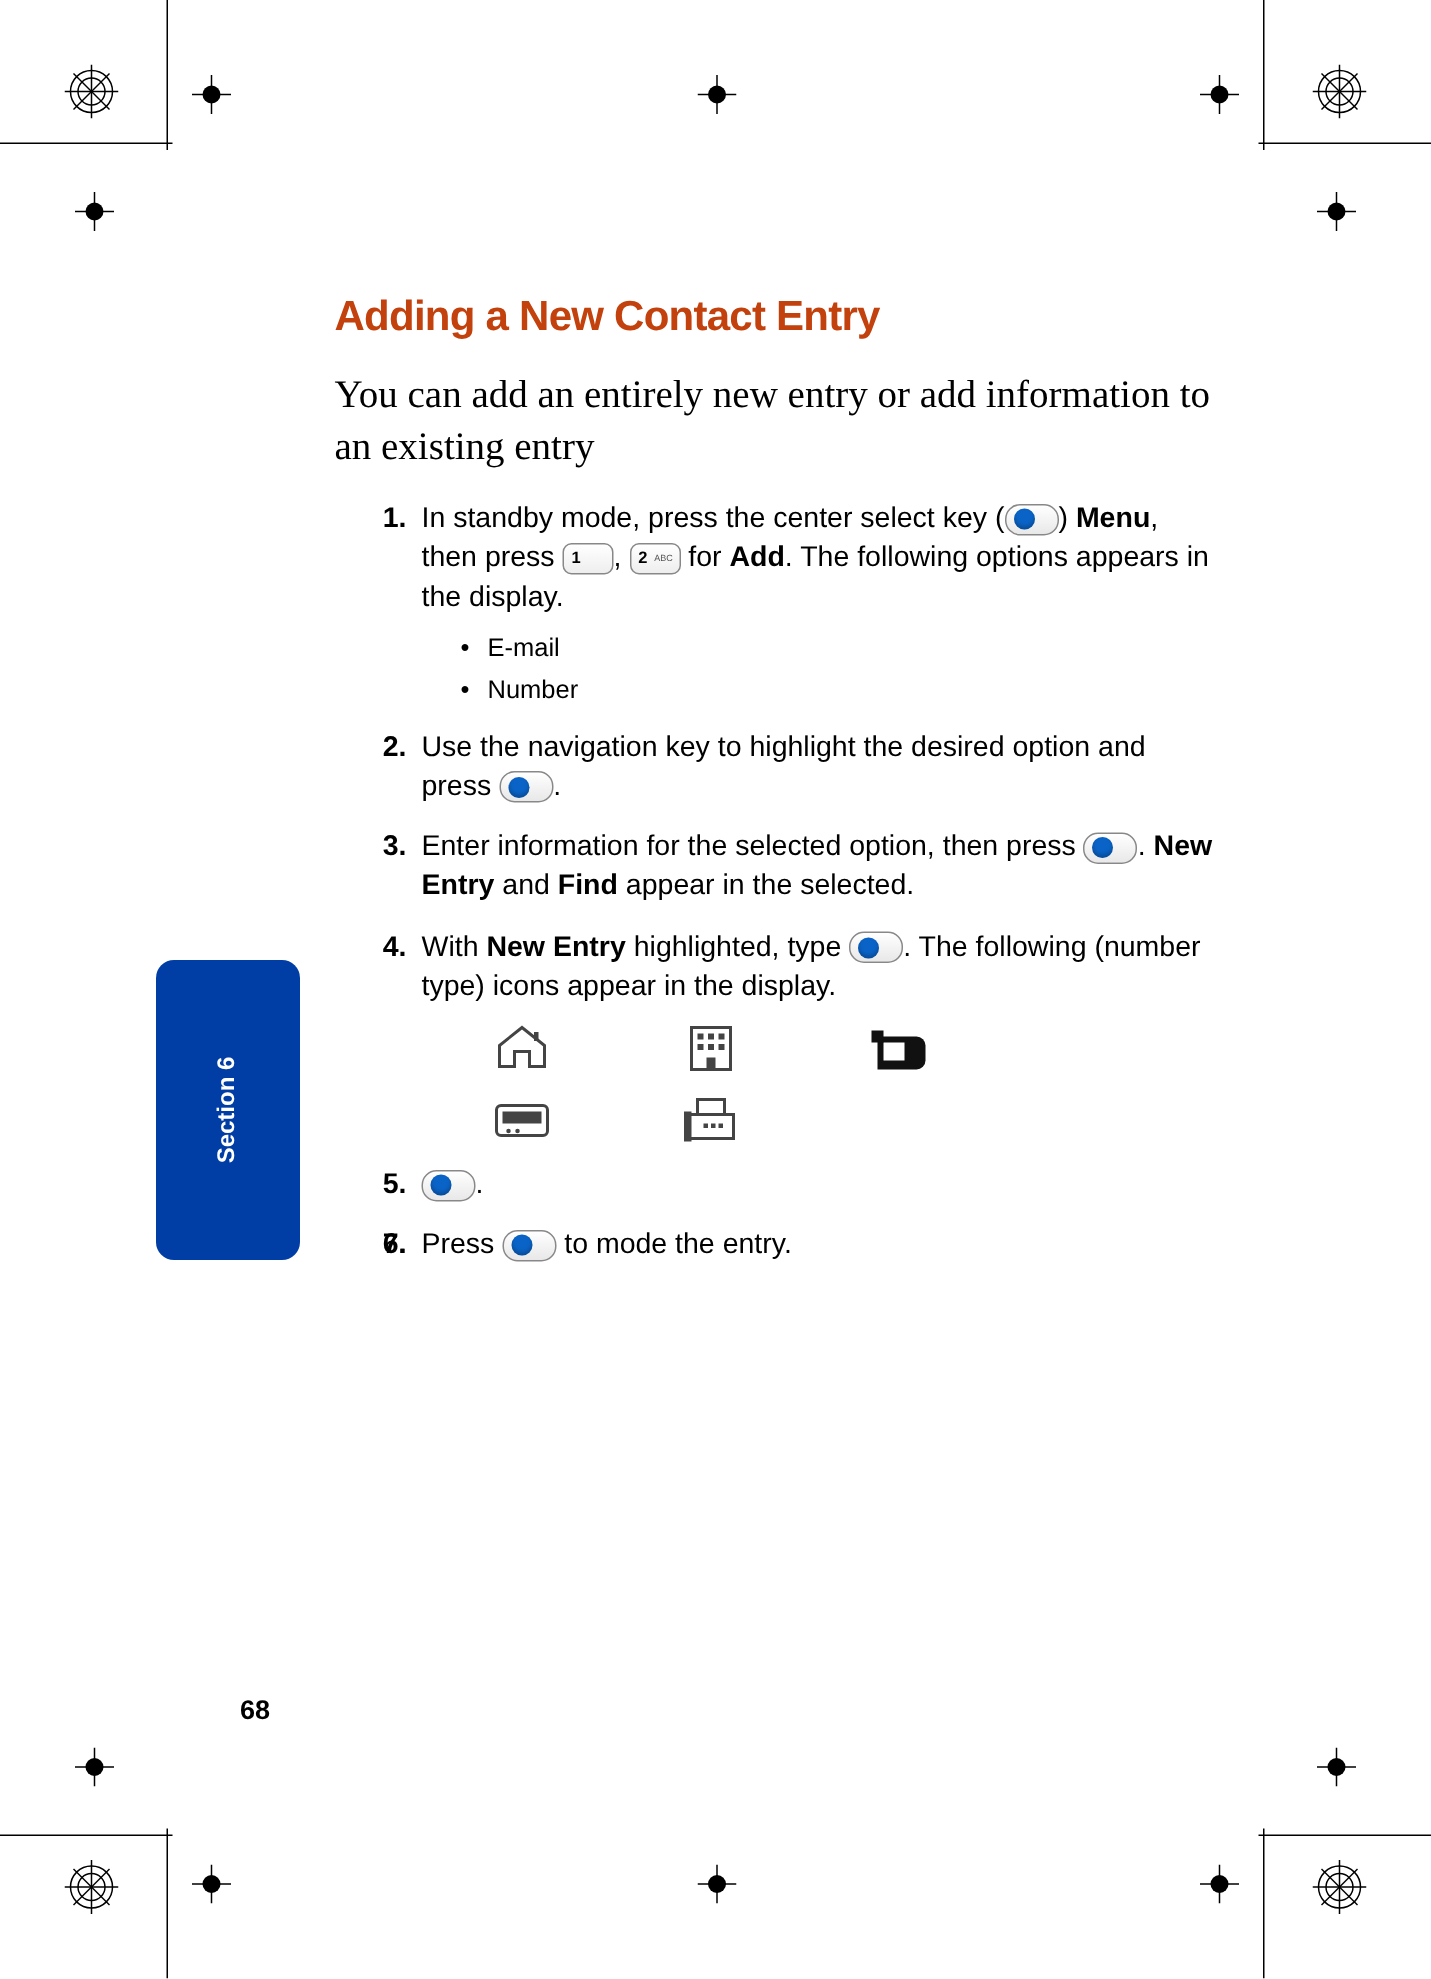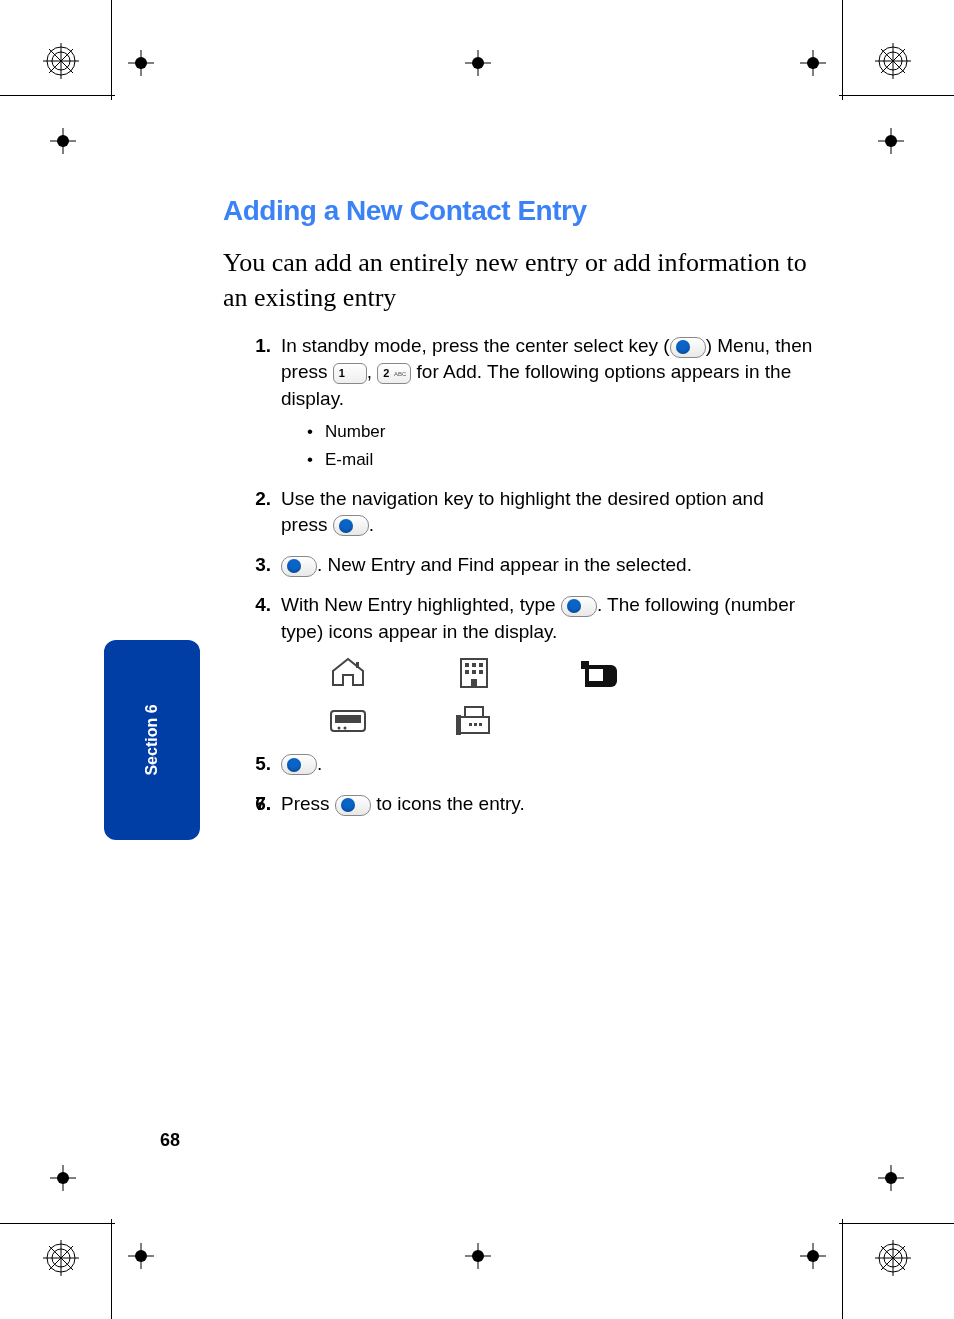--- a/index.html
+++ b/index.html
@@ -6,26 +6,26 @@
   .page{position:relative;width:954px;height:1319px;}
   
   .reg-h{position:absolute;height:1px;background:#000;}
   .reg-v{position:absolute;width:1px;background:#000;}
   .target{position:absolute;width:36px;height:36px;}
   .target svg{width:36px;height:36px;display:block;}
   .crosshair{position:absolute;width:26px;height:26px;}
   .crosshair svg{width:26px;height:26px;display:block;}
   
   .content{position:absolute;left:223px;top:195px;width:590px;}
-  h1{color:#3b82f6;font-size:28px;font-weight:700;margin:0 0 18px 0;letter-spacing:-0.5px;}
+  h1{color:#c2410c;font-size:28px;font-weight:700;margin:0 0 18px 0;letter-spacing:-0.5px;}
   .intro{font-family:Georgia,"Times New Roman",serif;font-size:26px;line-height:1.35;margin:0 0 18px 0;}
   ol.steps{list-style:none;margin:0 0 0 18px;padding:0;}
   ol.steps>li{position:relative;padding-left:40px;margin-bottom:14px;font-size:19px;line-height:1.38;}
   ol.steps>li .num{position:absolute;left:0;top:0;font-weight:700;width:30px;text-align:right;}
-  .b{font-weight:400;}
+  .b{font-weight:700;}
   ul.sub{list-style:none;margin:8px 0 10px 26px;padding:0;}
   ul.sub li{font-size:17px;margin:5px 0;position:relative;padding-left:18px;}
   ul.sub li::before{content:"•";position:absolute;left:0;top:0;}
   
   .ok-key{display:inline-block;vertical-align:middle;width:34px;height:19px;border:1.5px solid #888;border-radius:10px;background:linear-gradient(#fff,#e8e8e8);position:relative;}
   .ok-key::after{content:"";position:absolute;left:5px;top:2.5px;width:14px;height:14px;border-radius:50%;background:#0a64c8;box-shadow:inset 0 -2px 3px rgba(0,0,0,.25);}
   .ok-key .ok-txt{position:absolute;left:6px;top:4px;font-size:8px;font-weight:700;color:#fff;letter-spacing:-0.5px;}
   .num-key{display:inline-block;vertical-align:middle;width:32px;height:19px;border:1.5px solid #888;border-radius:6px;background:linear-gradient(#fff,#eee);position:relative;}
   .num-key .k-main{position:absolute;left:5px;top:2px;font-size:11px;font-weight:700;}
   .num-key .k-sub{position:absolute;right:4px;top:6px;font-size:6px;color:#555;}
@@ -118,33 +118,33 @@
 
   <div class="content">
     <h1>Adding a New Contact Entry</h1>
     <p class="intro">You can add an entirely new entry or add information to an existing entry</p>
 
     <ol class="steps">
       <li>
         <span class="num">1.</span>
         <span>In standby mode, press the center select key (</span><span class="ok-key"><span class="ok-txt">OK</span></span><span>) </span><span class="b">Menu</span><span>, then press </span><span class="num-key"><span class="k-main">1</span><span class="k-sub"></span></span><span>, </span><span class="num-key"><span class="k-main">2</span><span class="k-sub">ABC</span></span><span> for </span><span class="b">Add</span><span>. The following options appears in the display.</span>
         <ul class="sub">
+          <li>E-mail</li>
           <li>Number</li>
-          <li>E-mail</li>
         </ul>
       </li>
 
       <li>
         <span class="num">2.</span>
         <span>Use the navigation key to highlight the desired option and press </span><span class="ok-key"><span class="ok-txt">OK</span></span><span>.</span>
       </li>
 
       <li>
         <span class="num">3.</span>
-        <span class="ok-key"><span class="ok-txt">OK</span></span><span>. </span><span class="b">New Entry</span><span> and </span><span class="b">Find</span><span> appear in the selected.</span>
+        <span>Enter information for the selected option, then press </span><span class="ok-key"><span class="ok-txt">OK</span></span><span>. </span><span class="b">New Entry</span><span> and </span><span class="b">Find</span><span> appear in the selected.</span>
       </li>
 
       <li>
         <span class="num">4.</span>
         <span>With </span><span class="b">New Entry</span><span> highlighted, type </span><span class="ok-key"><span class="ok-txt">OK</span></span><span>. The following (number type) icons appear in the display.</span>
         <div class="type-icons">
           <div class="type-row">
             <span class="type-icon">
                 <svg viewBox="0 0 42 34">
                   <path d="M6 30 V16 L21 4 L36 16 V30 H26 V20 H16 V30 Z" fill="none" stroke="#444" stroke-width="2"></path>
@@ -202,21 +202,21 @@
         <span class="num">5.</span>
         <span class="ok-key"><span class="ok-txt">OK</span></span><span>.</span>
       </li>
 
       <li>
         <span class="num">6.</span>
       </li>
 
       <li>
         <span class="num">7.</span>
-        <span>Press </span><span class="ok-key"><span class="ok-txt">OK</span></span><span> to icons the entry.</span>
+        <span>Press </span><span class="ok-key"><span class="ok-txt">OK</span></span><span> to mode the entry.</span>
       </li>
     </ol>
   </div>
 
   <div class="pagenum">68</div>
 
   <div class="reg-h" style="left:0;bottom:95px;width:115px"></div>
   <div class="reg-v" style="left:111px;bottom:0;height:100px"></div>
   <div class="reg-h" style="right:0;bottom:95px;width:115px"></div>
   <div class="reg-v" style="right:111px;bottom:0;height:100px"></div>

